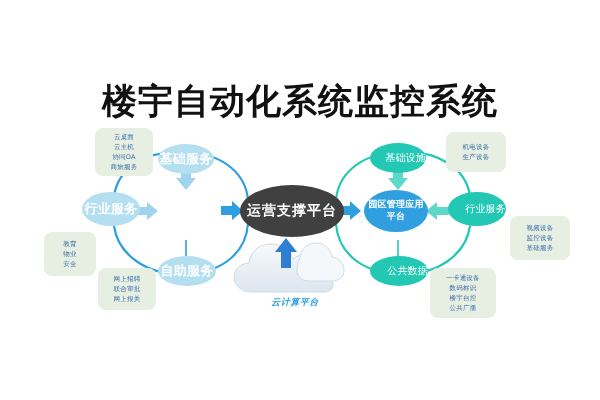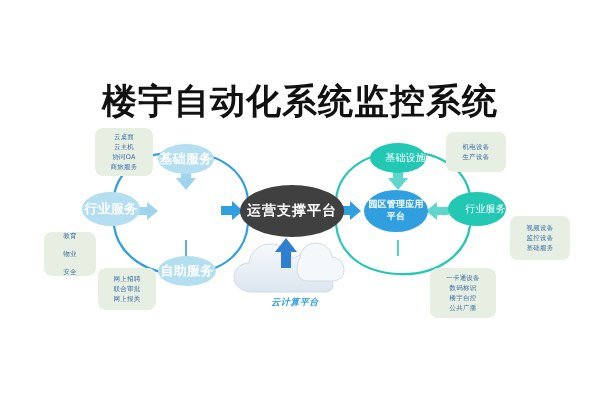--- a/index.html
+++ b/index.html
@@ -213,38 +213,41 @@
   </div>
 
   <div class="node ellipse ring-teal" style="left:370px; top:143px; width:56px; height:30px;">
     <span>基础设施</span>
   </div>
 
   <div class="node ellipse ring-teal" style="left:448px; top:192px; width:58px; height:34px;">
     <span>行业服务</span>
   </div>
 
+  <div class="node ellipse ring-teal" style="left:370px; top:256px; width:58px; height:30px;">
+    <span>公共数据</span>
+  </div>
 
 
   <div class="node ellipse app-node core-label" style="left:364px; top:190px; width:64px; height:42px;">
     <span>园区管理应用平台</span>
   </div>
 
   <div class="node ellipse center-node core-label" style="left:240px; top:185px; width:104px; height:52px;">
     <span>运营支撑平台</span>
   </div>
 
   <div class="leafbox" style="left:95px; top:128px; width:58px; height:48px;">
     <div class="line">云桌面</div>
     <div class="line">云主机</div>
     <div class="line">协同OA</div>
     <div class="line">商旅服务</div>
   </div>
 
-  <div class="leafbox" style="left:44px; top:232px; width:52px; height:44px;gap:8px;">
+  <div class="leafbox" style="left:44px; top:232px; width:52px; height:44px;">
     <div class="line">教育</div>
     <div class="line">物业</div>
     <div class="line">安全</div>
   </div>
 
   <div class="leafbox" style="left:98px; top:268px; width:58px; height:42px;">
     <div class="line">网上招聘</div>
     <div class="line">联合审批</div>
     <div class="line">网上报关</div>
   </div>

